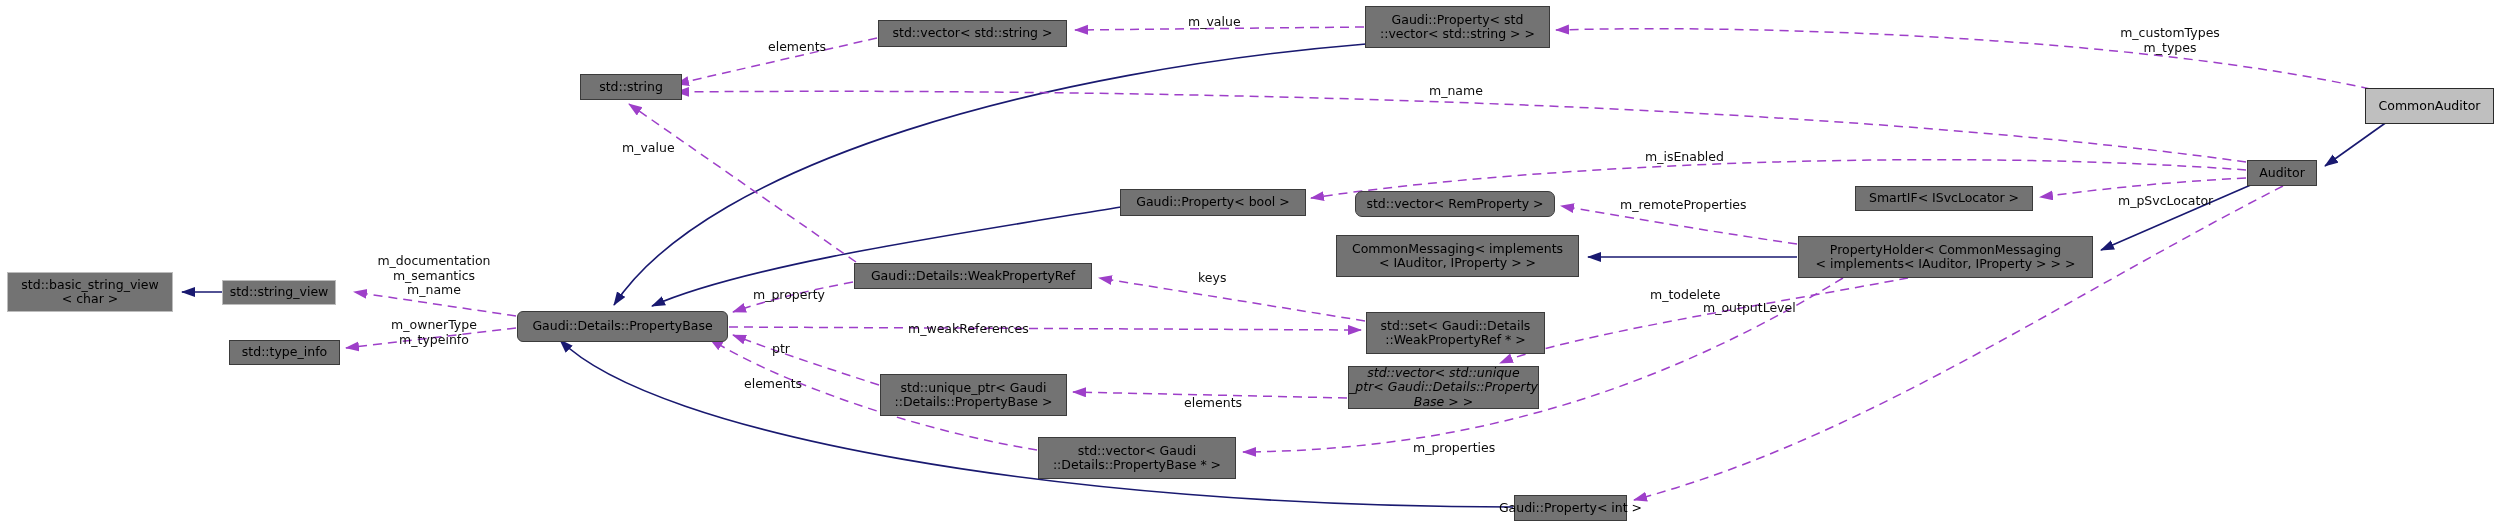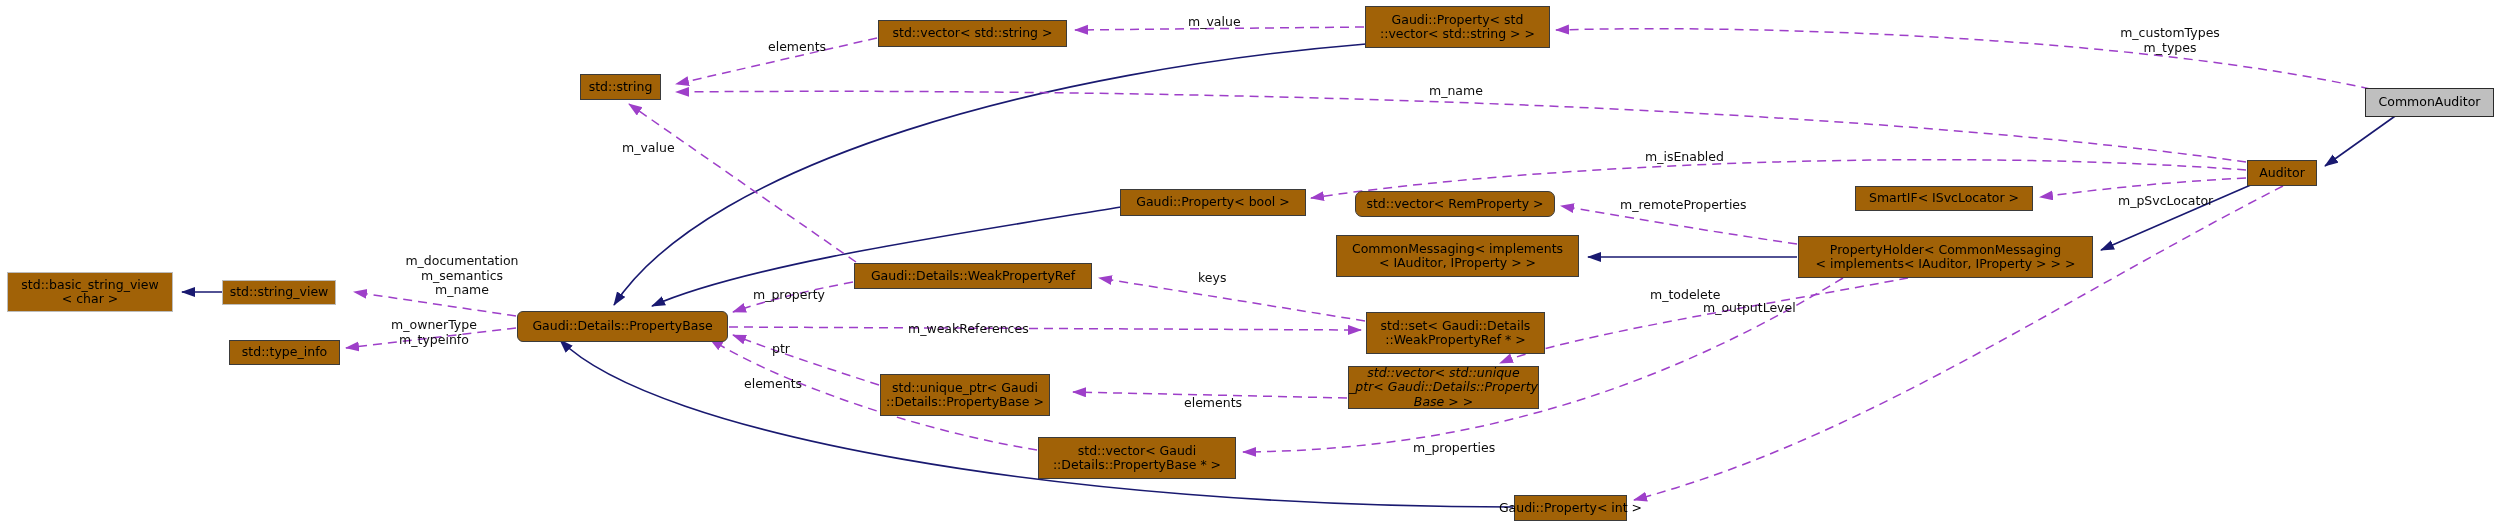--- a/index.html
+++ b/index.html
@@ -1,21 +1,21 @@
 <!DOCTYPE html>
 <html><head>
 <meta charset="utf-8">
 <style>
   html,body{margin:0;padding:0;background:#ffffff;}
   #canvas{position:relative;width:2499px;height:527px;background:#ffffff;overflow:hidden;
           font-family:"DejaVu Sans","Liberation Sans",sans-serif;}
   svg.edges{position:absolute;left:0;top:0;width:2499px;height:527px;}
   path.inherit{stroke:#191970;fill:none;stroke-width:1.6px;}
   path.usage{stroke:#9e3fc9;fill:none;stroke-width:1.5px;stroke-dasharray:9 6;}
-  .node{position:absolute;background:#a16207;border:1.5px solid #3b3b3b;box-sizing:border-box;
+  .node{position:absolute;background:#737373;border:1.5px solid #3b3b3b;box-sizing:border-box;
         display:flex;flex-direction:column;justify-content:center;align-items:center;
         font-size:12.5px;line-height:1.14;color:#000;text-align:center;white-space:nowrap;
         padding:1px 5px;}
   .node span{display:block;}
   .node.ext{border-color:#bcbcbc;}
   .node.focus{background:#bfbfbf;border-color:#2a2a2a;}
   .elabel{position:absolute;font-size:12.5px;line-height:1.16;color:#0d0d0d;white-space:nowrap;}
   .elabel.center{text-align:center;}
   .elabel span{display:block;}
 </style>
@@ -70,21 +70,21 @@
       </div>
       <div class="node ext" style="left: 222px; top: 280px; width: 114px; height: 25px;">
         <span>std::string_view</span>
       </div>
       <div class="node" style="left: 229px; top: 340px; width: 111px; height: 25px;">
         <span>std::type_info</span>
       </div>
       <div class="node" style="left: 517px; top: 311px; width: 211px; height: 31px; border-radius: 6px;">
         <span>Gaudi::Details::PropertyBase</span>
       </div>
-      <div class="node" style="left: 580px; top: 74px; width: 81px; height: 26px;">
+      <div class="node" style="left: 580px; top: 74px; width: 102px; height: 26px;">
         <span>std::string</span>
       </div>
       <div class="node" style="left: 878px; top: 20px; width: 189px; height: 27px;">
         <span>std::vector&lt; std::string &gt;</span>
       </div>
       <div class="node" style="left: 1365px; top: 6px; width: 185px; height: 42px;">
         <span>Gaudi::Property&lt; std</span>
         <span>::vector&lt; std::string &gt; &gt;</span>
       </div>
       <div class="node" style="left: 1120px; top: 189px; width: 186px; height: 27px;">
@@ -97,21 +97,21 @@
         <span>CommonMessaging&lt; implements</span>
         <span>&lt; IAuditor, IProperty &gt; &gt;</span>
       </div>
       <div class="node" style="left: 854px; top: 263px; width: 238px; height: 26px;">
         <span>Gaudi::Details::WeakPropertyRef</span>
       </div>
       <div class="node" style="left: 1366px; top: 312px; width: 179px; height: 42px;">
         <span>std::set&lt; Gaudi::Details</span>
         <span>::WeakPropertyRef * &gt;</span>
       </div>
-      <div class="node" style="left: 880px; top: 374px; width: 170px; height: 42px;">
+      <div class="node" style="left: 880px; top: 374px; width: 187px; height: 42px;">
         <span>std::unique_ptr&lt; Gaudi</span>
         <span>::Details::PropertyBase &gt;</span>
       </div>
       <div class="node" style="left: 1348px; top: 366px; width: 191px; height: 43px; font-style: italic;">
         <span>std::vector&lt; std::unique</span>
         <span>_ptr&lt; Gaudi::Details::Property</span>
         <span>Base &gt; &gt;</span>
       </div>
       <div class="node" style="left: 1038px; top: 437px; width: 198px; height: 42px;">
         <span>std::vector&lt; Gaudi</span>
@@ -123,21 +123,21 @@
       <div class="node" style="left: 1798px; top: 236px; width: 295px; height: 42px;">
         <span>PropertyHolder&lt; CommonMessaging</span>
         <span>&lt; implements&lt; IAuditor, IProperty &gt; &gt; &gt;</span>
       </div>
       <div class="node" style="left: 1855px; top: 186px; width: 178px; height: 25px;">
         <span>SmartIF&lt; ISvcLocator &gt;</span>
       </div>
       <div class="node" style="left: 2247px; top: 160px; width: 70px; height: 26px;">
         <span>Auditor</span>
       </div>
-      <div class="node focus" style="left: 2365px; top: 88px; width: 129px; height: 29px;">
+      <div class="node focus" style="left: 2365px; top: 88px; width: 129px; height: 36px;">
         <span>CommonAuditor</span>
       </div>
     </div>
   <div id="elabels">
       <div class="elabel" style="left: 768px; top: 40px;">
         <span>elements</span>
       </div>
       <div class="elabel" style="left: 1188px; top: 15px;">
         <span>m_value</span>
       </div>
@@ -162,21 +162,21 @@
       </div>
       <div class="elabel" style="left: 753px; top: 288px;">
         <span>m_property</span>
       </div>
       <div class="elabel" style="left: 1198px; top: 271px;">
         <span>keys</span>
       </div>
       <div class="elabel" style="left: 908px; top: 322px;">
         <span>m_weakReferences</span>
       </div>
-      <div class="elabel center" style="left: 372px; top: 254px; width: 124px; margin-left: 28px;">
+      <div class="elabel center" style="left: 372px; top: 254px; width: 124px;">
         <span>m_documentation</span>
         <span>m_semantics</span>
         <span>m_name</span>
       </div>
       <div class="elabel center" style="left: 372px; top: 318px; width: 124px;">
         <span>m_ownerType</span>
         <span>m_typeinfo</span>
       </div>
       <div class="elabel" style="left: 772px; top: 342px;">
         <span>ptr</span>

